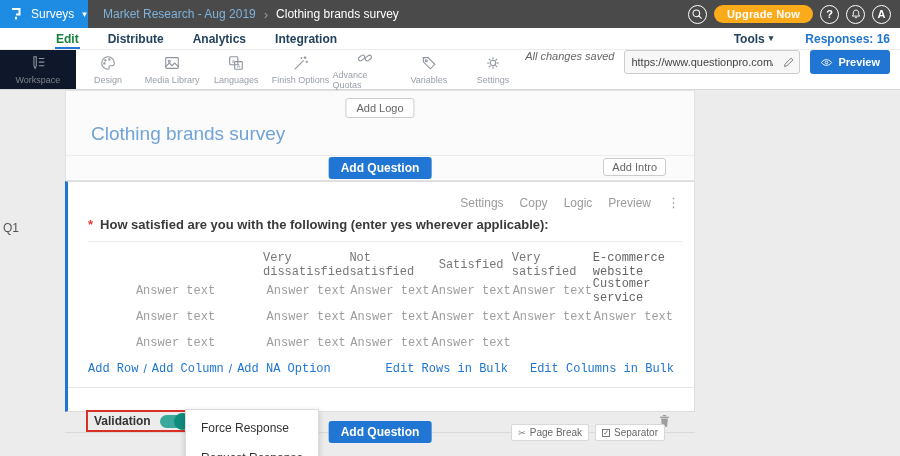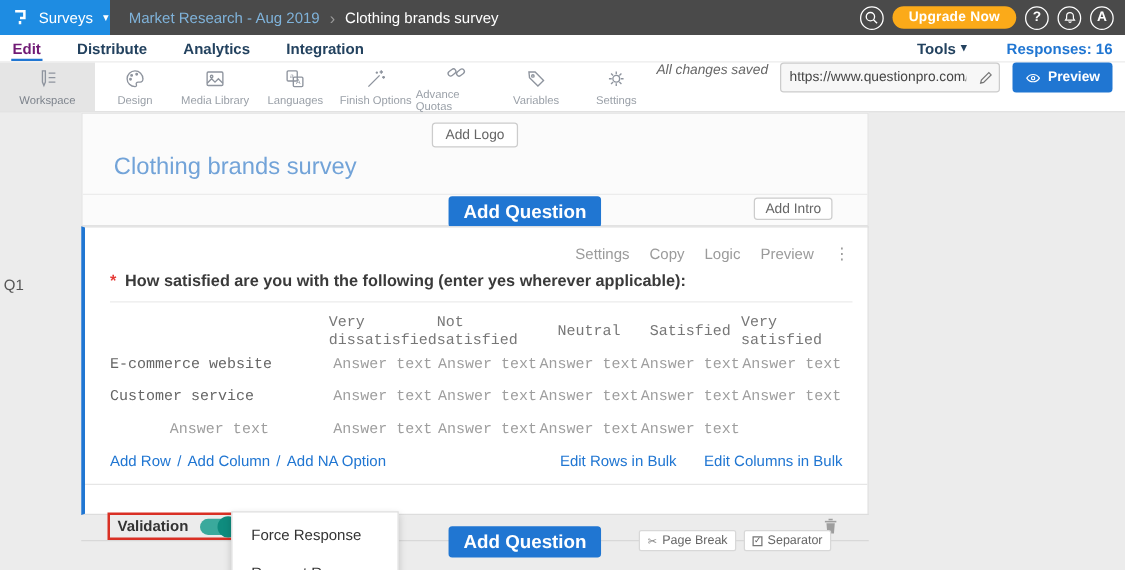--- a/index.html
+++ b/index.html
@@ -25,35 +25,35 @@
               font-size:11px;font-weight:700;box-sizing:border-box;}
   .circle-btn svg{width:12px;height:12px;stroke:#fff;fill:none;stroke-width:1.6;}
   .upgrade{background:#fbaa19;color:#fff;font-size:11px;font-weight:700;border-radius:10px;
            padding:3px 13px;letter-spacing:.2px;}
 
   
   .navbar{position:absolute;top:28px;left:0;right:0;height:21px;background:#fff;
           display:flex;align-items:center;font-size:12px;padding-left:9px;box-sizing:border-box;}
   .tab{margin-right:27px;color:#23425f;font-weight:600;height:21px;display:flex;
        align-items:center;padding:0 1px;box-sizing:border-box;}
-  .tab.active{color:#701a75;box-shadow:inset 0 -2px 0 #2076d2;}
+  .tab.active{color:#15803d;box-shadow:inset 0 -2px 0 #2076d2;margin-left:46px;}
   .nav-right{margin-left:auto;display:flex;align-items:center;gap:32px;padding-right:10px;}
   .tools{color:#23425f;font-weight:600;display:flex;align-items:center;gap:4px;}
   .tools .caret{color:#23425f;}
   .responses{color:#2076d2;font-weight:600;}
 
   
   .toolbar{position:absolute;top:49px;left:0;right:0;height:39px;background:#fff;
            border-top:1px solid #ececec;border-bottom:1px solid #d9d9d9;
            display:flex;align-items:stretch;box-sizing:content-box;}
   .titem{width:66px;display:flex;flex-direction:column;align-items:center;
          justify-content:center;gap:3px;color:#9aa0a8;font-size:9px;}
   .titem svg{width:18px;height:18px;stroke:#8e949e;fill:none;stroke-width:1.2;}
   .titem svg text{stroke:none;fill:#8e949e;font-size:6px;}
-  .titem.active{background:#e5e5e5;width:78px;color:#7d838c;}
+  .titem.active{background:#0f172a;width:78px;color:#7d838c;}
   .toolbar-right{margin-left:auto;display:flex;gap:10px;padding-right:10px;}
   .saved{font-style:italic;color:#666;font-size:11px;white-space:nowrap;}
   .url-wrap{display:flex;align-items:center;border:1px solid #ccc;border-radius:3px;
             background:#f7f7f7;height:24px;box-sizing:border-box;}
   .url-input{border:none;outline:none;width:142px;font-size:11px;color:#444;
              padding:0 6px;background:transparent;font-family:"Liberation Sans",sans-serif;}
   .url-edit{width:20px;height:100%;display:flex;align-items:center;justify-content:center;}
   .url-edit svg{width:12px;height:12px;stroke:#777;fill:none;stroke-width:1.3;}
   .preview-btn{background:#2076d2;color:#fff;font-size:11px;font-weight:600;border-radius:3px;
                height:24px;display:flex;align-items:center;gap:5px;padding:0 10px;}
@@ -62,22 +62,22 @@
   
   .q-label{position:absolute;left:3px;top:221px;font-size:12px;color:#555;}
   .card{position:absolute;left:65px;top:90px;width:630px;}
   .card-top{background:#fbfbfb;border:1px solid #e2e2e2;box-sizing:border-box;}
   .sec-title{height:64px;position:relative;}
   .btn-light{background:#fff;border:1px solid #ccc;border-radius:3px;font-size:11px;
              color:#666;padding:3px 10px;white-space:nowrap;}
   .add-logo{position:absolute;top:7px;left:50%;transform:translateX(-50%);}
   .survey-title{position:absolute;left:25px;top:32px;font-size:19px;color:#72a3d8;}
   .sec-addq{height:24px;border-top:1px solid #ececec;position:relative;}
-  .btn-blue{background:#2076d2;color:#fff;font-size:15px;font-weight:600;border-radius:3px;
-            padding:4px 12px;white-space:nowrap;margin-left:40px;}
+  .btn-blue{background:#2076d2;color:#fff;font-size:12px;font-weight:600;border-radius:3px;
+            padding:4px 12px;white-space:nowrap;}
   .addq-top{position:absolute;left:50%;top:1px;transform:translateX(-50%);}
   .add-intro{position:absolute;right:28px;top:2px;padding:2px 8px;}
 
   .qblock{background:#fff;border:1px solid #ddd;border-left:3px solid #2076d2;
           position:relative;height:231px;box-sizing:border-box;}
   .q-actions{position:absolute;top:13px;right:14px;display:flex;gap:16px;align-items:center;
              color:#9b9b9b;font-size:12px;}
   .kebab{font-size:13px;color:#9b9b9b;}
   .q-text-row{position:absolute;top:35px;left:20px;right:20px;font-size:13px;color:#3a3a3a;
               font-weight:600;display:flex;gap:7px;}
@@ -89,21 +89,21 @@
   .m-grid > div{height:26px;display:flex;align-items:center;justify-content:center;font-family:Liberation Mono, monospace;}
   .m-grid > .m-rowlabel{justify-content:flex-start;}
   .m-head{color:#777;font-size:12px;}
   .m-rowlabel{color:#666;font-size:12px;}
   .m-cell{color:#9e9e9e;font-size:12px;}
 
   .links-row{position:absolute;top:180px;left:20px;right:20px;display:flex;
              font-size:12px;color:#2076d2;align-items:center;}
   .lsep{margin:0 5px;}
   .bulk{margin-left:auto;display:flex;gap:22px;}
-  .blue-link{color:#2076d2;}
+  .blue-link{color:#2076d2;font-family:Liberation Mono, monospace;}
 
   .v-divider{position:absolute;top:205px;left:0;right:0;border-top:1px solid #e6e6e6;}
   .validation-row{position:absolute;top:210px;left:18px;right:22px;display:flex;align-items:center;margin-top:18px;}
   .red-box{border:2px solid #d93025;display:flex;align-items:center;gap:9px;padding:2px 6px;}
   .v-label{font-size:12px;color:#333;font-weight:600;}
   .toggle{width:30px;height:13px;background:#3aa99c;border-radius:7px;position:relative;}
   .toggle-knob{position:absolute;right:-1px;top:-2px;width:17px;height:17px;border-radius:50%;
                background:#0f8c7e;}
   .fr-control{margin-left:14px;font-size:12px;color:#444;display:flex;gap:9px;align-items:center;}
   .fr-control .caret{color:#888;}
@@ -310,21 +310,20 @@
       <span class="req">*</span>
       <span>How satisfied are you with the following (enter yes wherever applicable):</span>
     </div>
     <div class="q-hr"></div>
 
     <div class="matrix">
       <div class="m-grid">
         <div></div>
         <div class="m-head">Very dissatisfied</div>
         <div class="m-head">Not satisfied</div>
-        <div class="m-head">Neutral</div>
         <div class="m-head">Satisfied</div>
         <div class="m-head">Very satisfied</div>
 
         <div class="m-rowlabel">E-commerce website</div>
         <div class="m-cell">Answer text</div>
         <div class="m-cell">Answer text</div>
         <div class="m-cell">Answer text</div>
         <div class="m-cell">Answer text</div>
         <div class="m-cell">Answer text</div>
 

